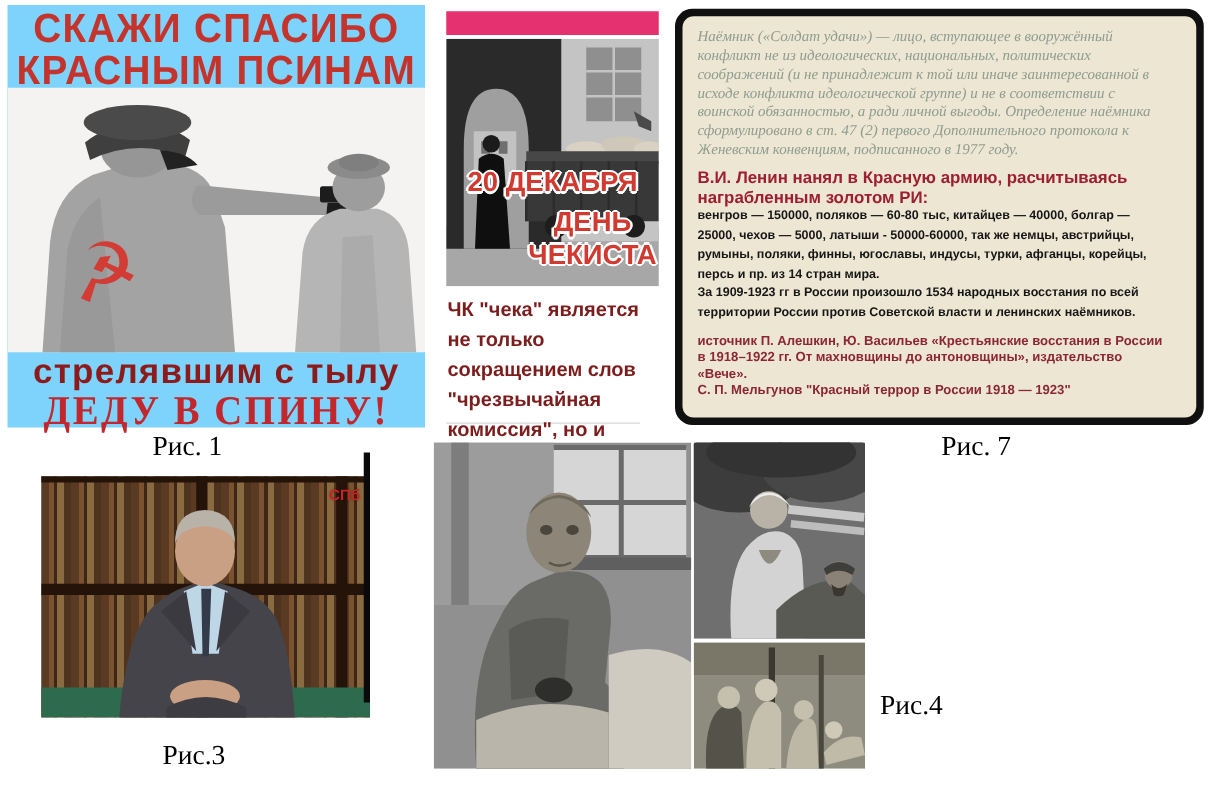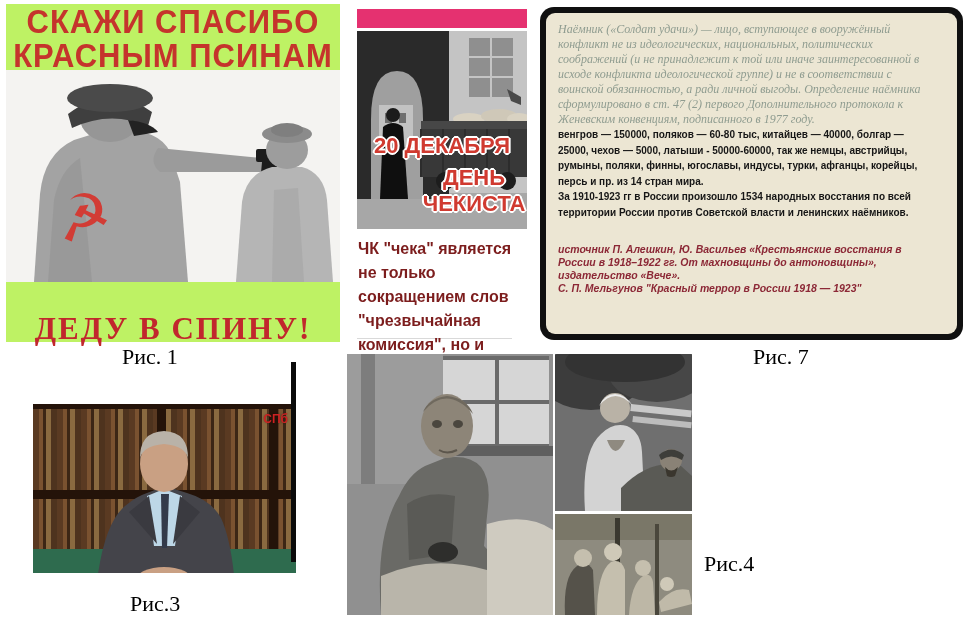--- a/index.html
+++ b/index.html
@@ -3,21 +3,21 @@
 <meta charset="utf-8">
 <style>
   html,body{margin:0;padding:0;}
   body{
     width:968px;height:628px;position:relative;background:#ffffff;
     font-family:"Liberation Sans",sans-serif;overflow:hidden;
   }
   .abs{position:absolute;}
 
   
-  #poster1{left:6px;top:4px;width:334px;height:338px;background:#bef264;}
+  #poster1{left:6px;top:4px;width:334px;height:338px;background:#7dd3fc;}
   .p1-title{position:absolute;top:2px;left:0;width:100%;text-align:center;
     color:#c5342c;font-weight:800;font-size:31px;line-height:32px;letter-spacing:1px;
     font-family:"Liberation Sans",sans-serif;transform:scaleY(1.05);transform-origin:top;}
   .p1-photo{position:absolute;top:66px;left:0;width:334px;height:212px;}
   .p1-sub1{position:absolute;top:277px;left:0;width:100%;text-align:center;
     color:#8e1b1b;font-weight:800;font-size:28px;letter-spacing:1px;}
   .p1-sub2{position:absolute;top:306px;left:0;width:100%;text-align:center;
     color:#c1272d;font-weight:700;font-size:31px;letter-spacing:2px;
     font-family:"Liberation Serif",serif;transform:scaleY(1.05);transform-origin:top;}
 
@@ -37,25 +37,25 @@
     color:#7c1d1d;font-weight:700;font-size:16px;line-height:24px;}
 
   
   #panel{left:540px;top:7px;width:423px;height:333px;background:#101010;border-radius:14px;}
   #panel-inner{position:absolute;left:6px;top:6px;right:6px;bottom:6px;background:#ece6d3;
     border-radius:9px;padding:9px 24px 4px 12px;box-sizing:border-box;overflow:hidden;}
   .pn-def{font-family:"Liberation Serif",serif;font-style:italic;
     color:#8f9c90;font-size:12px;line-height:15px;}
   .pn-headline{margin-top:7px;color:#9e1f2f;font-weight:700;font-size:13.5px;line-height:15.5px;}
   .pn-body{color:#161616;font-weight:700;font-size:10px;line-height:15.5px;}
-  .pn-sources{margin-top:23px;color:#8c2836;font-weight:700;font-size:10.5px;line-height:13px;font-style:italic;}
+  .pn-sources{margin-top:9px;color:#8c2836;font-weight:700;font-size:10.5px;line-height:13px;}
   .pn-src{margin:0;}
 
   
-  #photo3{left:33px;top:404px;width:263px;height:169px;overflow:hidden;
+  #photo3{left:33px;top:381px;width:263px;height:193px;overflow:hidden;
     background:
       repeating-linear-gradient(90deg,#5a3a22 0 6px,#7a5230 6px 10px,#3c2615 10px 13px,#8a6a40 13px 18px,#4e331e 18px 24px);}
   .shelf-bar{position:absolute;left:0;width:100%;height:9px;background:#241309;}
   .shelf-post{position:absolute;top:0;width:9px;height:100%;background:#241309;}
   .desk{position:absolute;left:0;bottom:0;width:100%;height:24px;background:#2e6b4e;}
   .tv-logo{position:absolute;top:8px;right:8px;color:#cc2222;font-weight:800;font-size:12px;
     text-shadow:0 0 2px #00000055;}
   #vbar{left:291px;top:362px;width:5px;height:200px;background:#0a0a0a;}
 
   
@@ -89,20 +89,21 @@
     </g>
 
     <text x="48" y="168" font-size="62" fill="#d23c35" transform="rotate(-12 80 140)" font-family="DejaVu Sans">☭</text>
 
     <path d="M230 212 L236 132 Q240 104 266 97 L296 97 Q318 103 321 130 L327 212 Z" fill="#b5b5b5"></path>
     <path d="M266 212 L268 120 L292 118 L298 212 Z" fill="#a2a2a2" opacity="0.5"></path>
     <ellipse cx="281" cy="80" rx="21" ry="19" fill="#9d9d9d"></ellipse>
     <ellipse cx="281" cy="64" rx="25" ry="9" fill="#8b8b8b"></ellipse>
     <ellipse cx="281" cy="60" rx="16" ry="7" fill="#7f7f7f"></ellipse>
   </svg>
+  <div class="p1-sub1">стрелявшим с тылу</div>
   <div class="p1-sub2">ДЕДУ В СПИНУ!</div>
 </div>
 <div class="abs fig-caption" style="left:122px;top:344px;">Рис. 1</div>
 
 <div id="poster2" class="abs">
   <div class="p2-pink"></div>
   <svg class="p2-photo" viewBox="0 0 170 198">
     <rect width="170" height="198" fill="#bdbdbd"></rect>
     <rect x="0" y="150" width="170" height="48" fill="#a7a7a7"></rect>
 
@@ -136,22 +137,23 @@
     </g>
   </svg>
   <div class="p2-overlay p2-ov1">20 ДЕКАБРЯ</div>
   <div class="p2-overlay p2-ov2">ДЕНЬ ЧЕКИСТА</div>
   <div class="p2-body">ЧК "чека" является не только сокращением слов "чрезвычайная комиссия", но и "бойню для скота" на иврите</div>
 </div>
 
 <div id="panel" class="abs">
   <div id="panel-inner">
     <div class="pn-def">Наёмник («Солдат удачи») — лицо, вступающее в вооружённый конфликт не из идеологических, национальных, политических соображений (и не принадлежит к той или иначе заинтересованной в исходе конфликта идеологической группе) и не в соответствии с воинской обязанностью, а ради личной выгоды. Определение наёмника сформулировано в ст. 47 (2) первого Дополнительного протокола к Женевским конвенциям, подписанного в 1977 году.</div>
+    <div class="pn-headline">В.И. Ленин нанял в Красную армию, расчитываясь награбленным золотом РИ:</div>
     <div class="pn-body">венгров — 150000, поляков — 60-80 тыс, китайцев — 40000, болгар — 25000, чехов — 5000, латыши - 50000-60000, так же немцы, австрийцы, румыны, поляки, финны, югославы, индусы, турки, афганцы, корейцы, персь и пр. из 14 стран мира.</div>
-    <div class="pn-body">За 1910-1923 гг в России произошло 1534 народных восстания по всей территории России против Советской власти и ленинских наёмников.</div>
+    <div class="pn-body">За 1909-1923 гг в России произошло 1534 народных восстания по всей территории России против Советской власти и ленинских наёмников.</div>
     <div class="pn-sources">
       <p class="pn-src">источник П. Алешкин, Ю. Васильев «Крестьянские восстания в России в 1918–1922 гг. От махновщины до антоновщины», издательство «Вече».</p>
       <p class="pn-src">С. П. Мельгунов "Красный террор в России 1918 — 1923"</p>
 
     </div>
 
   </div>
 </div>
 <div class="abs fig-caption" style="left:753px;top:344px;">Рис. 7</div>
 

